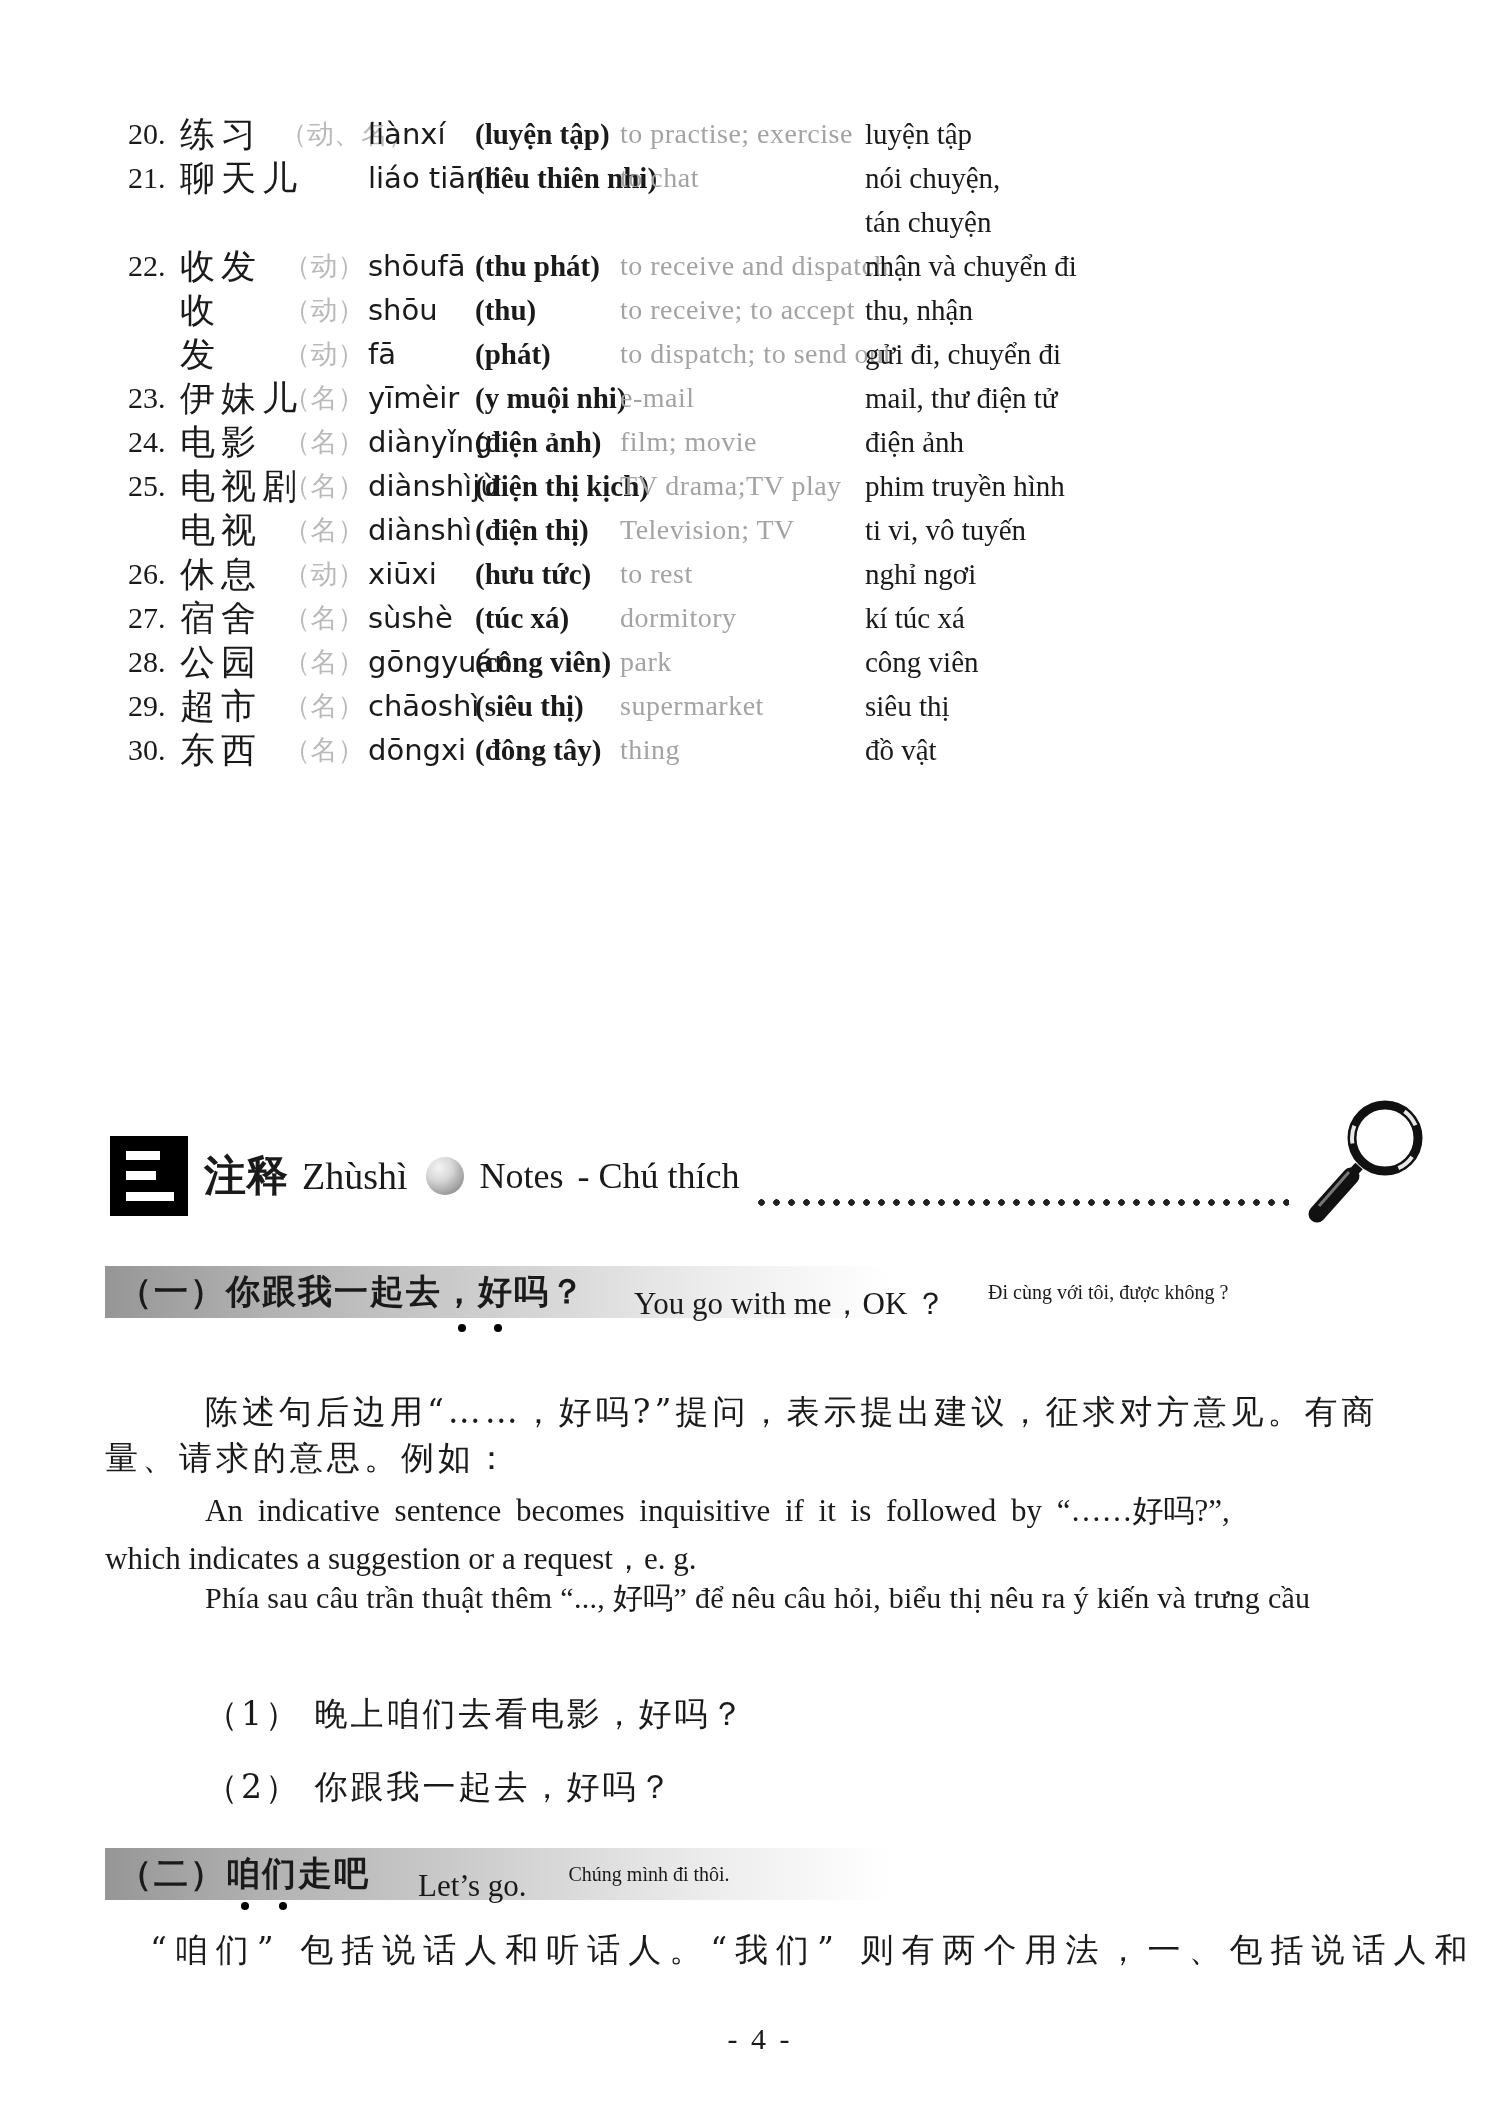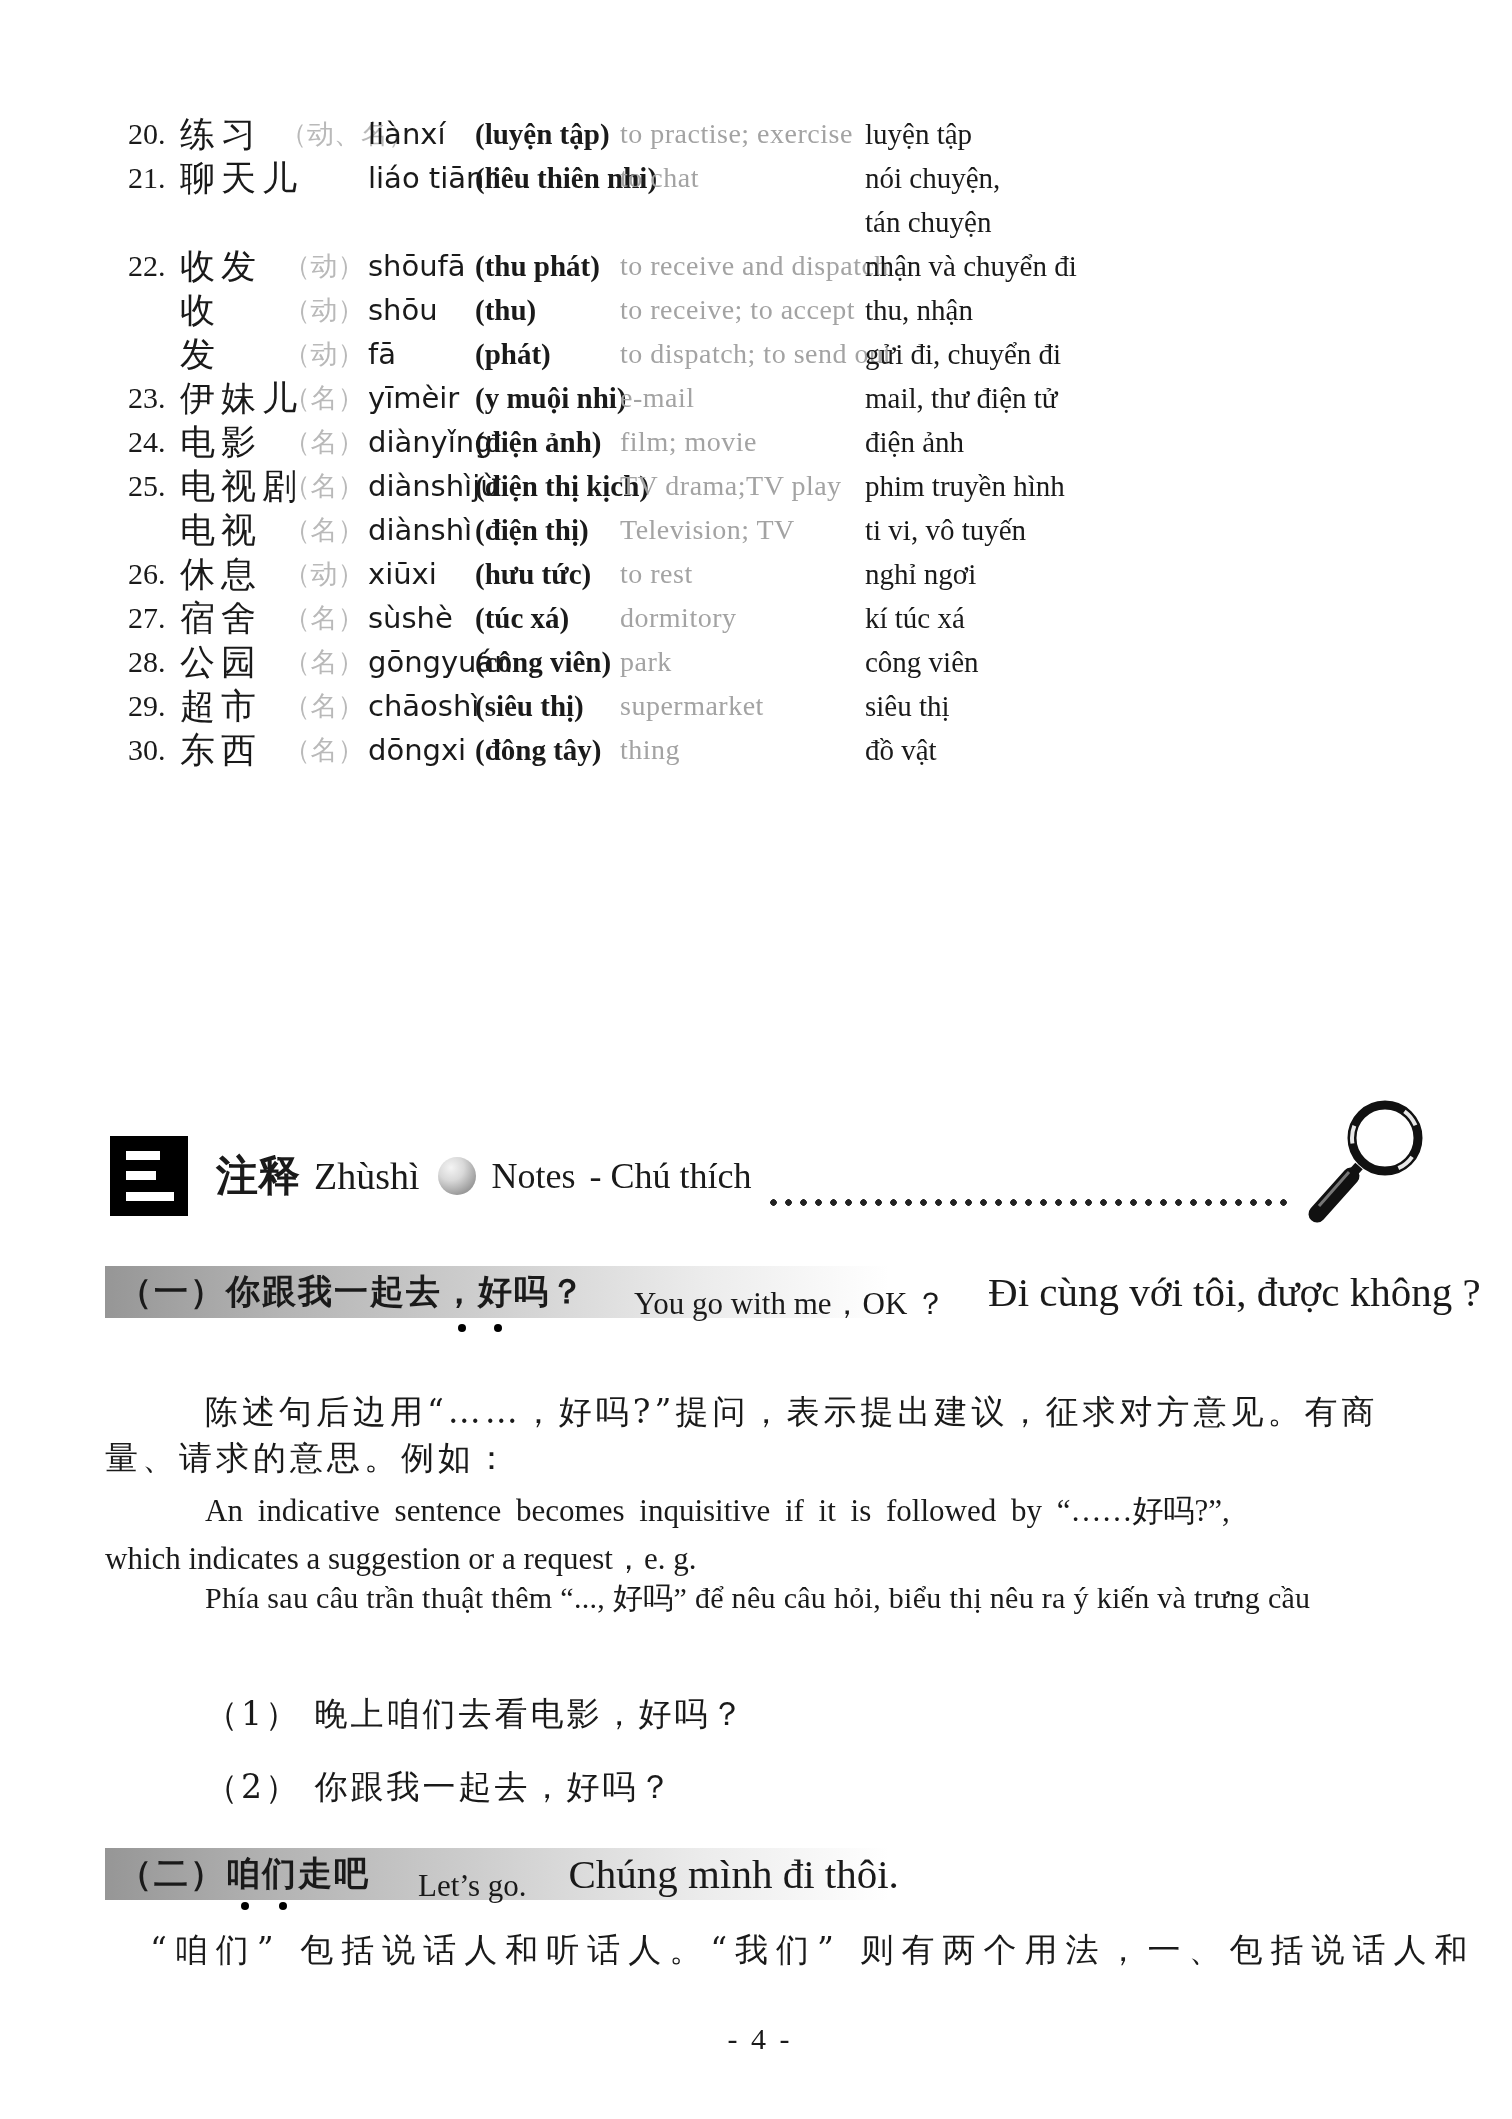--- a/index.html
+++ b/index.html
@@ -19,38 +19,38 @@
   .en{color:#a3a3a3;font-size:28px;letter-spacing:0.5px;}
   .vi{font-size:29px;white-space:normal;}
 
   
   .notes-header{position:absolute;left:110px;top:1136px;width:1185px;display:flex;align-items:center;}
   .sq-icon{width:78px;height:80px;background:#000;position:relative;flex:0 0 auto;}
   .sq-icon i{position:absolute;left:16px;background:#fff;height:9px;display:block;}
   .sq-icon .b1{top:15px;width:34px;}
   .sq-icon .b2{top:35px;width:30px;}
   .sq-icon .b3{top:56px;width:48px;}
-  .nh-hanzi{font-size:42px;font-weight:bold;font-family:"DejaVu Sans",sans-serif;margin-left:28px;white-space:nowrap;}
+  .nh-hanzi{font-size:42px;font-weight:bold;font-family:"DejaVu Sans",sans-serif;margin-left:16px;white-space:nowrap;}
   .nh-pinyin{font-size:38px;margin-left:14px;white-space:nowrap;}
   .sphere{width:38px;height:38px;border-radius:50%;margin-left:18px;flex:0 0 auto;
           background:radial-gradient(circle at 34% 28%, #f4f4f4 0%, #d9d9d9 35%, #9a9a9a 75%, #8a8a8a 100%);}
   .nh-en{font-size:36px;margin-left:16px;white-space:nowrap;}
   .nh-vi{font-size:36px;margin-left:14px;white-space:nowrap;}
   .leader{flex:1;height:7px;margin:0 6px 10px 14px;align-self:flex-end;
           background-image:radial-gradient(circle,#222 3px,transparent 3.6px);
           background-size:15px 7px;background-repeat:repeat-x;background-position:left center;}
   .magnifier{position:absolute;left:1303px;top:1088px;}
 
   
   .hl-bar{position:absolute;left:105px;height:52px;width:800px;
           background:linear-gradient(90deg,#969696 0%,#b4b4b4 22%,#cfcfcf 48%,#ececec 75%,rgba(255,255,255,0) 98%);}
   .sec-row{position:absolute;left:118px;height:52px;display:flex;align-items:center;white-space:nowrap;}
   .sec-cn{font-family:"DejaVu Sans",sans-serif;font-weight:bold;font-size:34px;letter-spacing:2px;}
   .sec-en{font-size:31px;margin-left:48px;margin-top:23px;}
-  .sec-vi{font-size:41px;margin-left:42px;}
+  .sec-vi{font-size:20px;margin-left:42px;}
   .em-dot{position:absolute;width:8px;height:8px;border-radius:50%;background:#000;}
 
   
   .pline{position:absolute;white-space:nowrap;}
   .cnl{font-family:"DejaVu Serif",serif;font-size:33px;letter-spacing:4px;}
   .enl{font-size:31px;}
   .enl.sp{word-spacing:7px;}
   .vil{font-size:30px;letter-spacing:0.3px;}
   .exl{font-family:"DejaVu Serif",serif;font-size:33px;letter-spacing:3px;}
   .p2l{font-family:"DejaVu Serif",serif;font-size:33px;letter-spacing:8px;}

